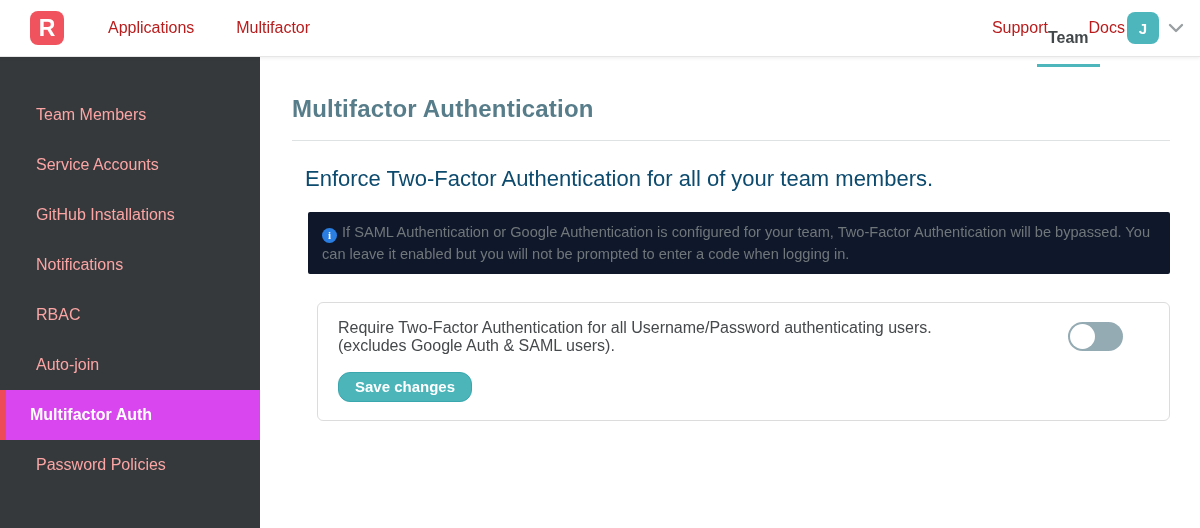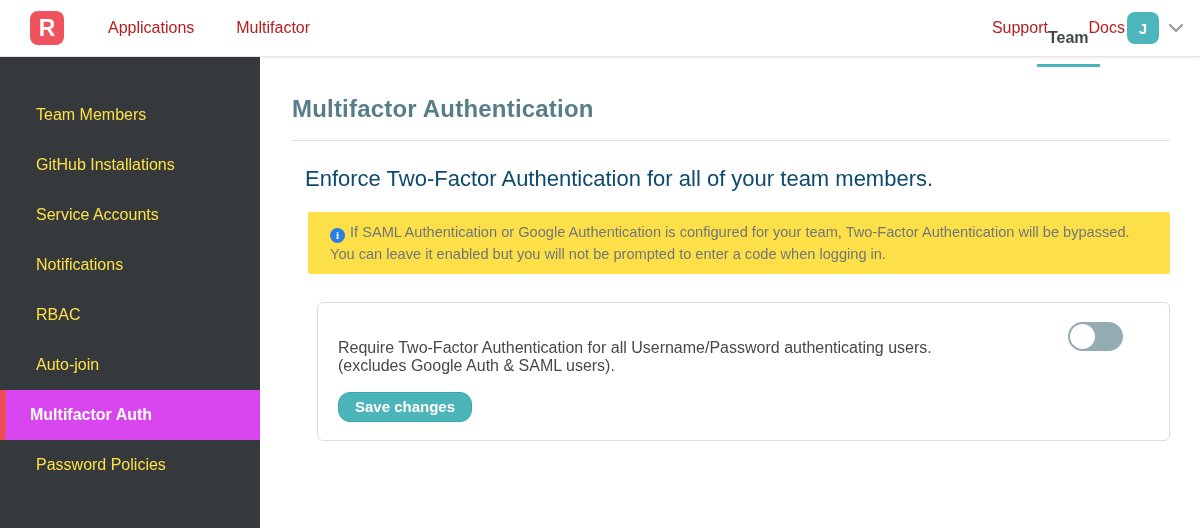--- a/index.html
+++ b/index.html
@@ -39,50 +39,50 @@
   }
   .chevron { width: 20px; height: 20px; display: block; }
 
   
   .body-row { display: flex; height: 471px; }
 
   
   .sidebar { width: 260px; flex: 0 0 260px; background: #35393b; padding-top: 33px; }
   .side-item {
     height: 50px; display: flex; align-items: center; padding-left: 30px;
-    font-size: 16px; color: #fde047; cursor: pointer; border-left: 6px solid transparent;
+    font-size: 16px; color: #fca5a5; cursor: pointer; border-left: 6px solid transparent;
   }
   .side-item.active {
     background: #d946ef; border-left-color: #ee4b59; color: #fff;
     font-weight: bold; padding-left: 24px;
   }
 
   
   .content { flex: 1 1 auto; padding: 38px 30px 0 32px; background: #fff; }
   .page-title { font-size: 24px; font-weight: bold; color: #587d8a; letter-spacing: .2px; }
   .title-rule { border: none; border-top: 1px solid #dfe2e2; margin-top: 17px; }
   .subtitle { margin: 25px 0 0 13px; font-size: 22px; color: #0c4a6e; }
 
   .info-box {
-    margin: 20px 0 0 16px; width: 862px; background: #fde047; border-radius: 2px;
-    padding: 9px 22px; font-size: 14.6px; line-height: 22px; color: #70777a;
+    margin: 20px 0 0 16px; width: 862px; background: #0f172a; border-radius: 2px;
+    padding: 9px 14px; font-size: 14.6px; line-height: 22px; color: #70777a;
   }
   .info-icon {
     display: inline-flex; width: 15px; height: 15px; border-radius: 50%;
     background: #2a7de1; color: #fff; font-size: 11px; font-weight: bold;
     align-items: center; justify-content: center; vertical-align: -2px;
     margin-right: 5px; font-family: "Liberation Serif", serif;
   }
 
   .setting-card {
     margin: 28px 0 0 25px; width: 853px; background: #fff;
     border: 1px solid #dcdcdc; border-radius: 6px; padding: 16px 20px 18px 20px;
   }
   .setting-row { display: flex; align-items: flex-start; }
-  .setting-label { flex: 1 1 auto; font-size: 16px; line-height: 18px; color: #46494b; max-width: 710px; margin-top: 20px; }
+  .setting-label { flex: 1 1 auto; font-size: 16px; line-height: 18px; color: #46494b; max-width: 710px; }
   .toggle {
     flex: 0 0 auto; width: 55px; height: 29px; border-radius: 15px;
     background: #94abb3; position: relative; cursor: pointer; margin: 3px 17px 0 20px;
   }
   .toggle .knob {
     position: absolute; top: 2px; left: 2px; width: 25px; height: 25px;
     border-radius: 50%; background: #fff;
   }
   .save-btn {
     display: inline-block; margin-top: 17px; padding: 5px 16px 6px;
@@ -120,23 +120,23 @@
     </svg>
   </div>
 </div>
 
 <div class="body-row">
   <div class="sidebar">
 
       <div class="side-item">Team Members</div>
 
 
+      <div class="side-item">Service Accounts</div>
+
       <div class="side-item">GitHub Installations</div>
-
-      <div class="side-item">Service Accounts</div>
 
       <div class="side-item">Notifications</div>
 
       <div class="side-item">RBAC</div>
 
       <div class="side-item">Auto-join</div>
 
       <div class="side-item active">Multifactor Auth</div>
 
       <div class="side-item">Password Policies</div>

